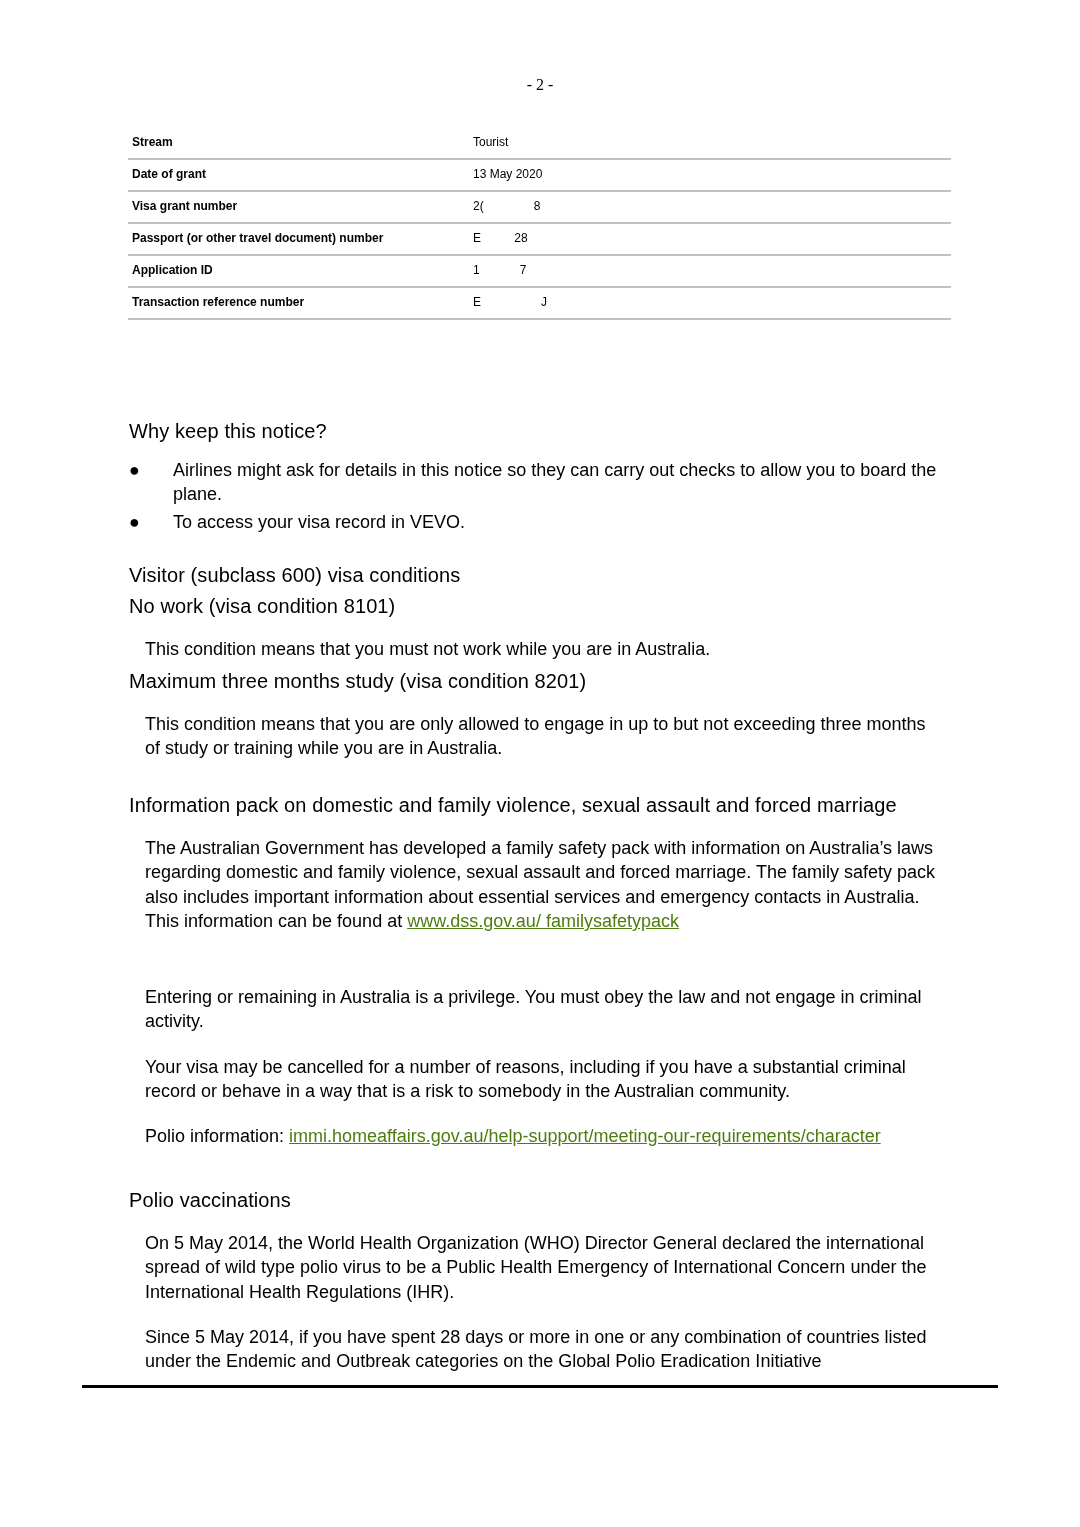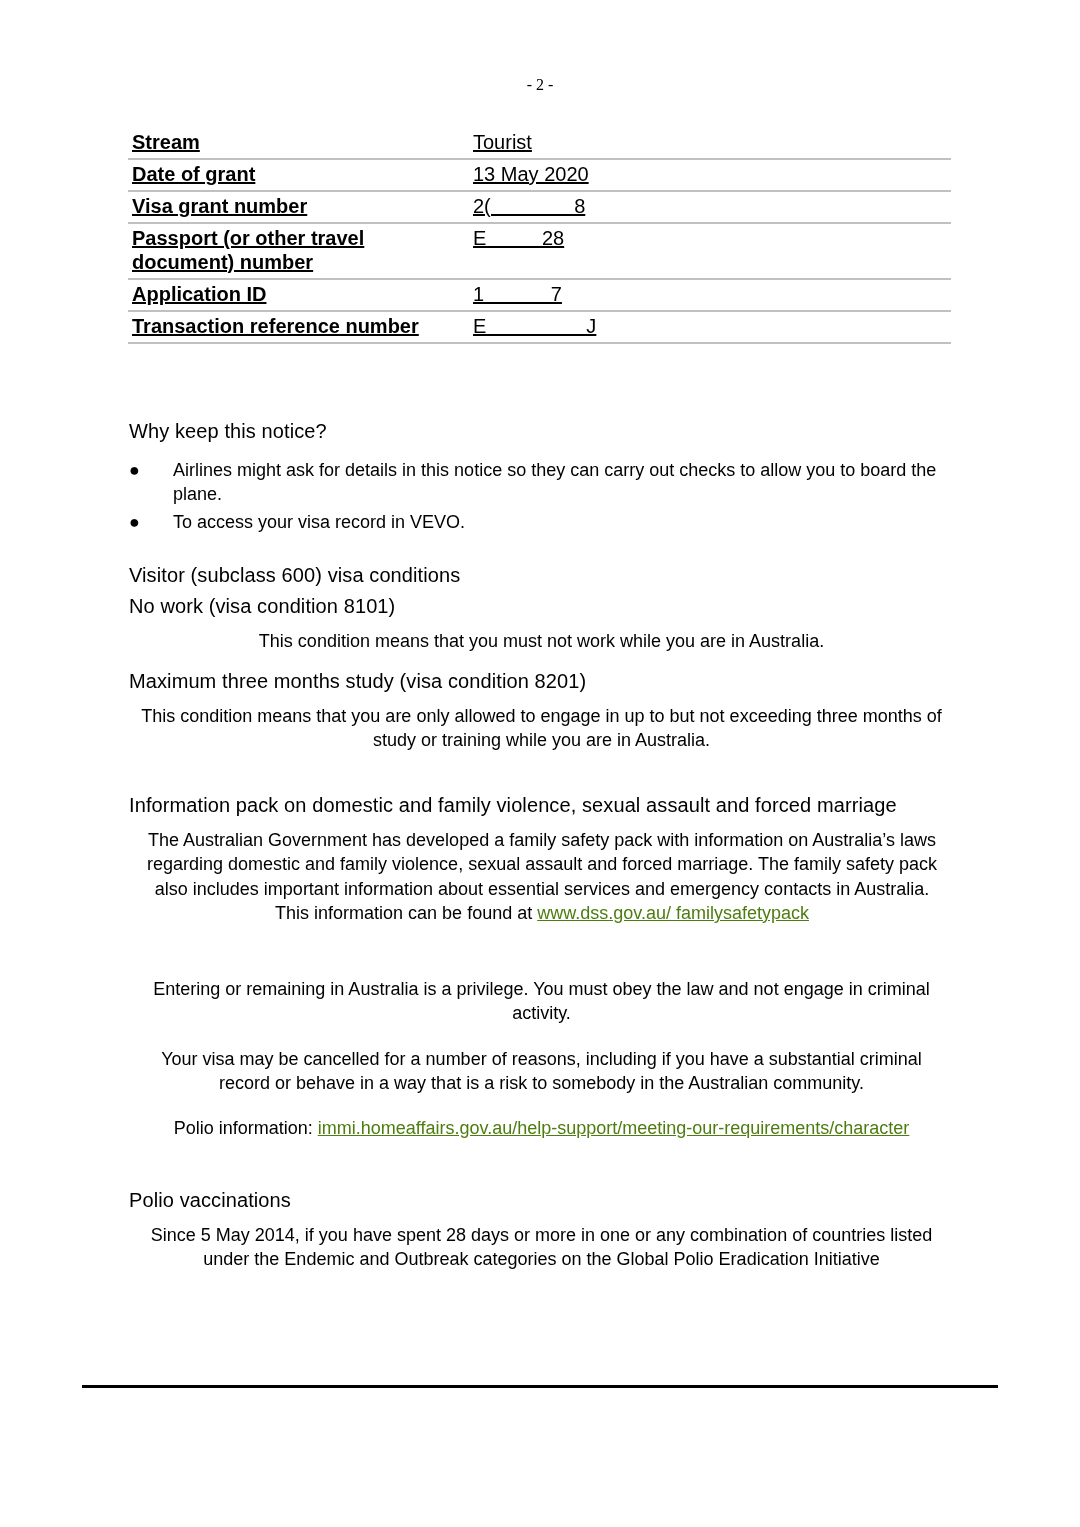--- a/index.html
+++ b/index.html
@@ -1,27 +1,27 @@
 <!DOCTYPE html>
 <html><head>
 <meta charset="utf-8">
 <style>
   html, body { margin:0; padding:0; background:#ffffff; }
   body { width:1080px; height:1527px; position:relative; overflow:hidden;
          font-family:"Liberation Sans", sans-serif; color:#000; }
   .page-num { position:absolute; top:76px; left:0; width:1080px; text-align:center;
               font-family:"Liberation Serif", serif; font-size:16px; }
   .tbl { position:absolute; left:128px; top:128px; width:823px; border-collapse:collapse; }
-  .tbl td { font-size:20px; line-height:24px; padding:2px 4px 4px 4px; vertical-align:top;text-decoration:underline; }
+  .tbl td { font-size:12px; line-height:24px; padding:2px 4px 4px 4px; vertical-align:top; }
   .tbl tr td { border-bottom:2px solid #c0c0c0; }
   .tbl td.k { font-weight:bold; width:297px; }
   .tbl tr:first-child td { padding-top:2px; }
   .content { position:absolute; left:129px; width:825px; }
   h2 { font-size:20px; font-weight:normal; margin:0; line-height:30px; letter-spacing:0.1px; }
-  p { font-size:18px; line-height:24.3px; margin:8px;text-align:center; }
+  p { font-size:18px; line-height:24.3px; margin:16px; }
   .bullets { list-style:none; margin:0; padding:0; }
   .bullets li { position:relative; padding-left:44px; font-size:18px; line-height:24.3px; margin-bottom:3px; }
   .bullets li .dot { position:absolute; left:0; top:0; font-size:18px; }
   a { color:#4d7c0f; text-decoration:underline; }
   .footer-rule { position:absolute; left:82px; top:1385px; width:916px; height:3px; background:#000; }
 </style>
 </head>
 <body>
 
 <div class="page-num">- 2 -</div>
@@ -90,16 +90,17 @@
 <div class="content" style="top:969px;">
   <p style="margin-bottom:21px;">Entering or remaining in Australia is a privilege. You must obey the law and not engage in criminal activity.</p>
   <p style="margin-bottom:21px;">Your visa may be cancelled for a number of reasons, including if you have a substantial criminal record or behave in a way that is a risk to somebody in the Australian community.</p>
   <p style="white-space:nowrap;">
     <span>Polio information: </span><a>immi.homeaffairs.gov.au/help-support/meeting-our-requirements/character</a>
   </p>
 </div>
 
 <div class="content" style="top:1185px;">
   <h2>Polio vaccinations</h2>
+  <p style="margin-bottom:21px;">On 5 May 2014, the World Health Organization (WHO) Director General declared the international spread of wild type polio virus to be a Public Health Emergency of International Concern under the International Health Regulations (IHR).</p>
   <p>Since 5 May 2014, if you have spent 28 days or more in one or any combination of countries listed under the Endemic and Outbreak categories on the Global Polio Eradication Initiative</p>
 </div>
 
 <div class="footer-rule"></div>
 
 </body></html>

